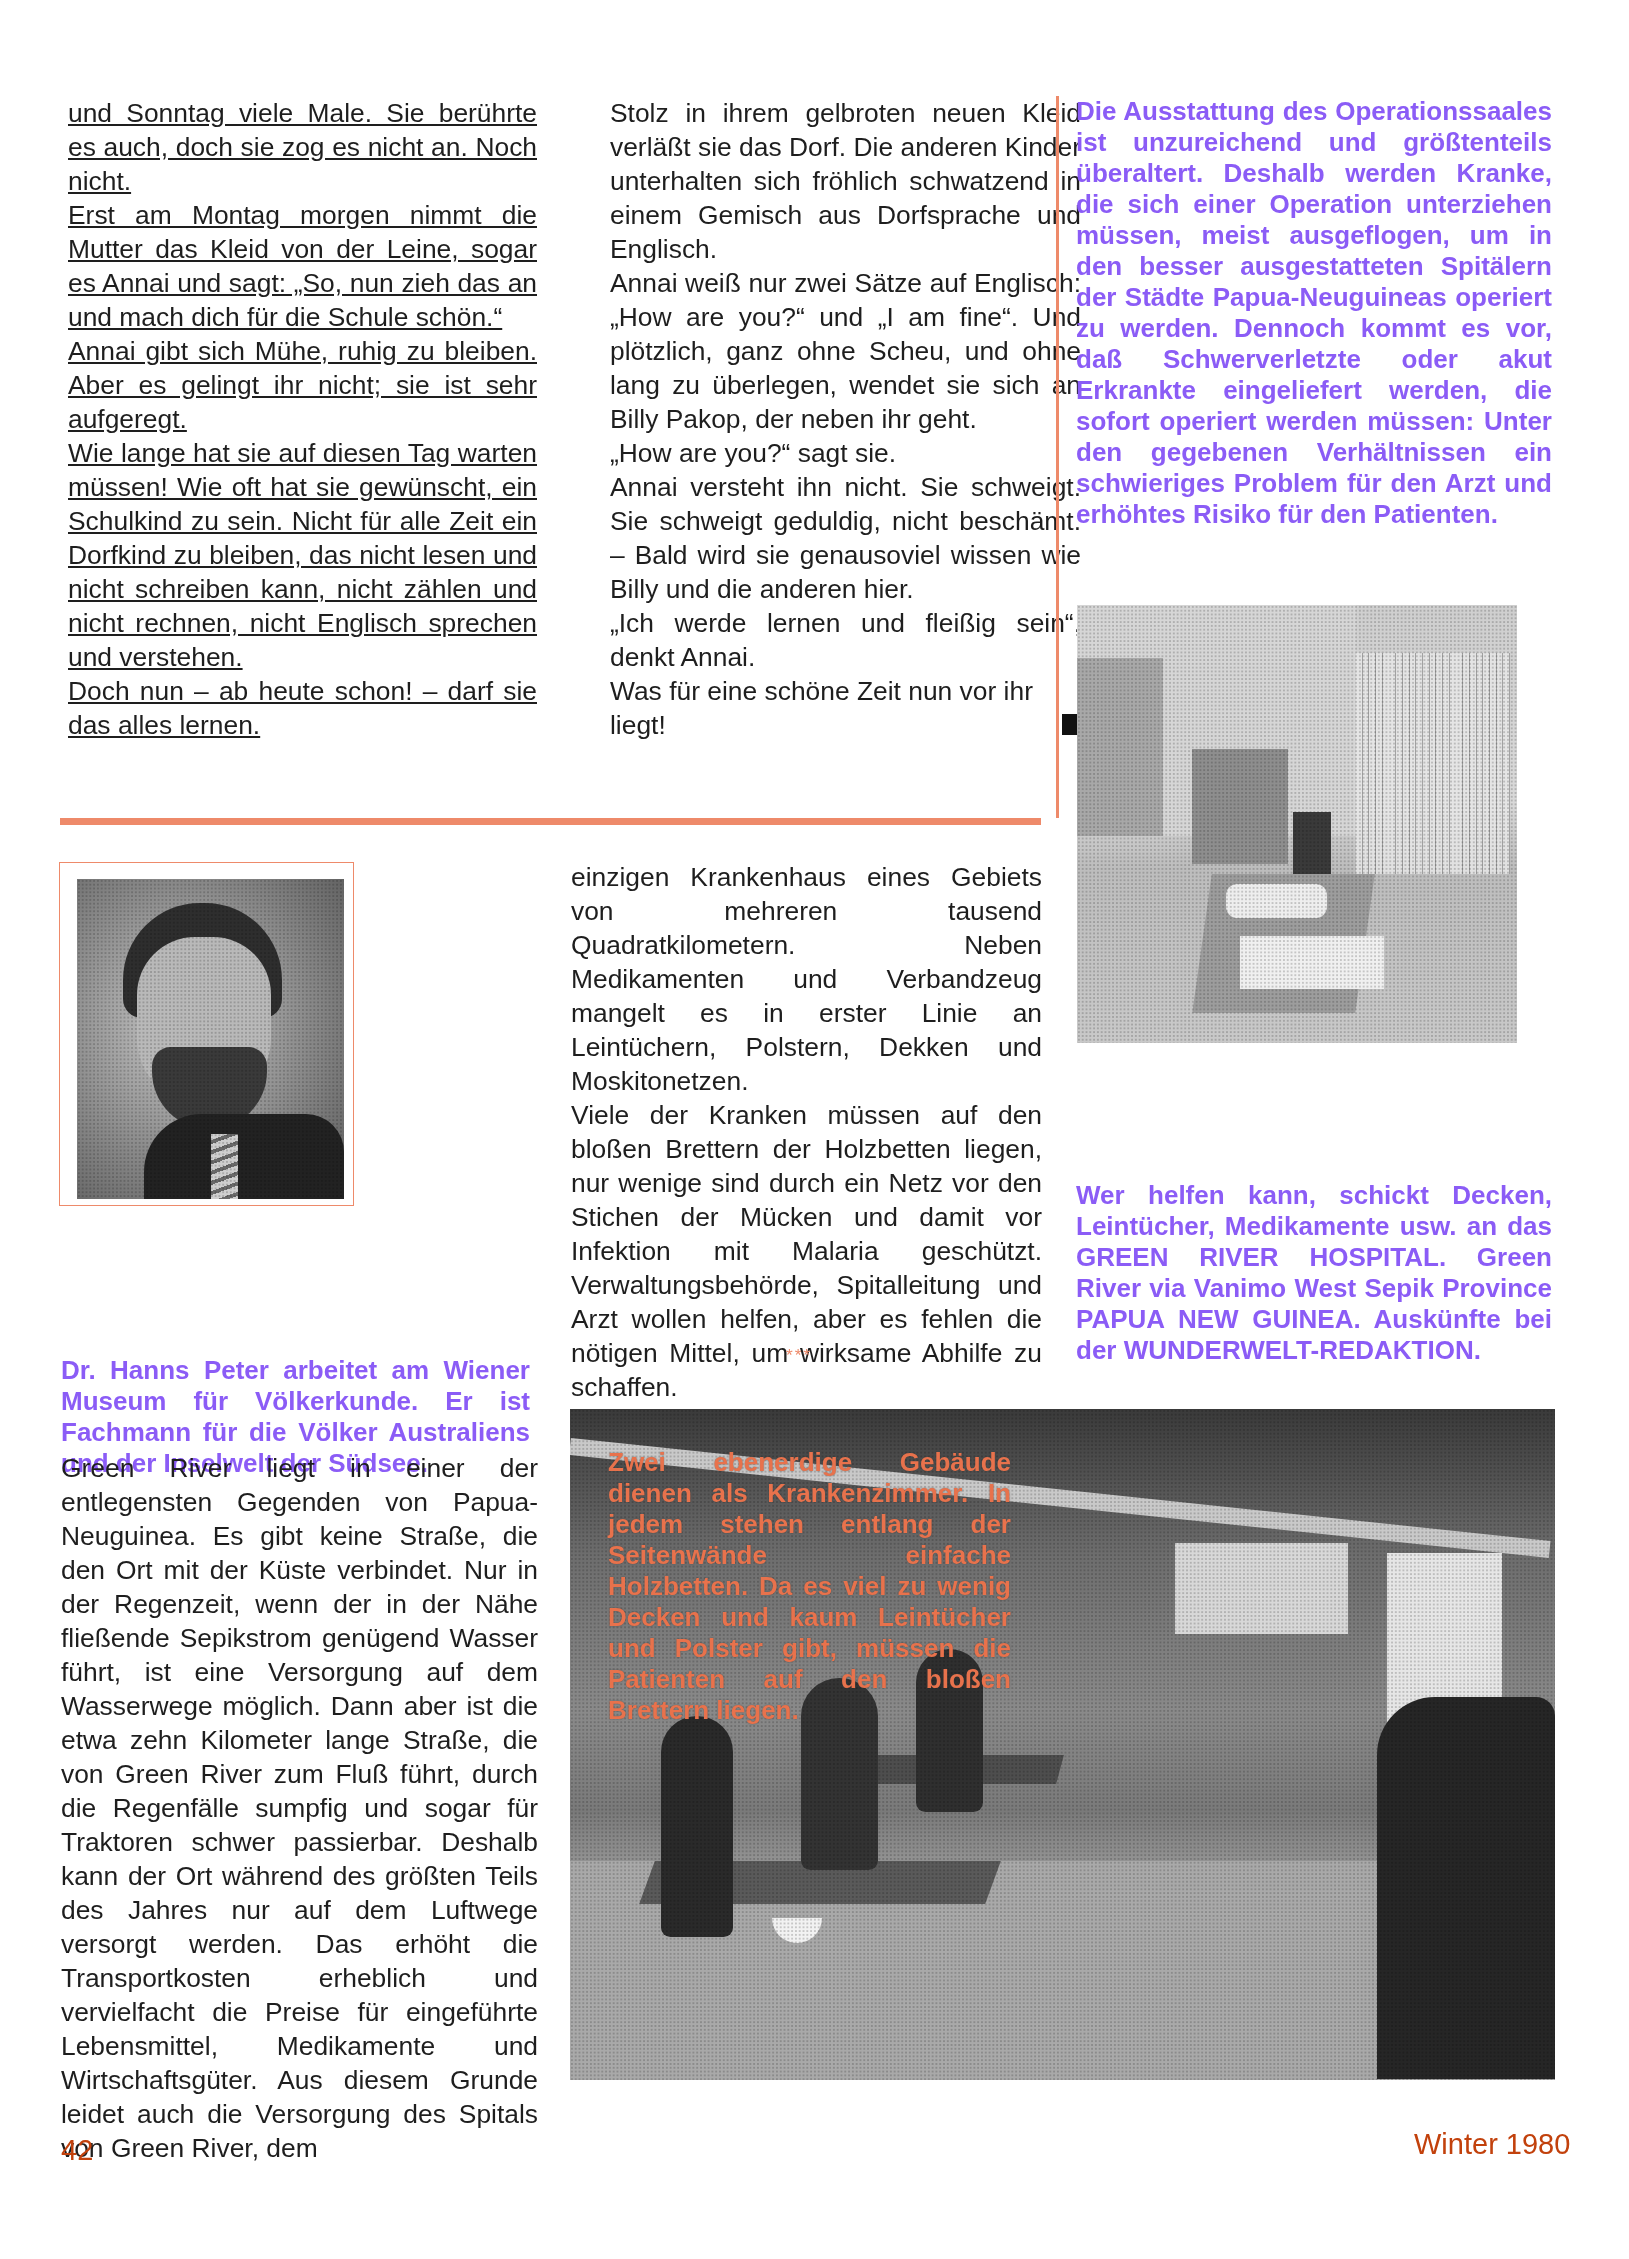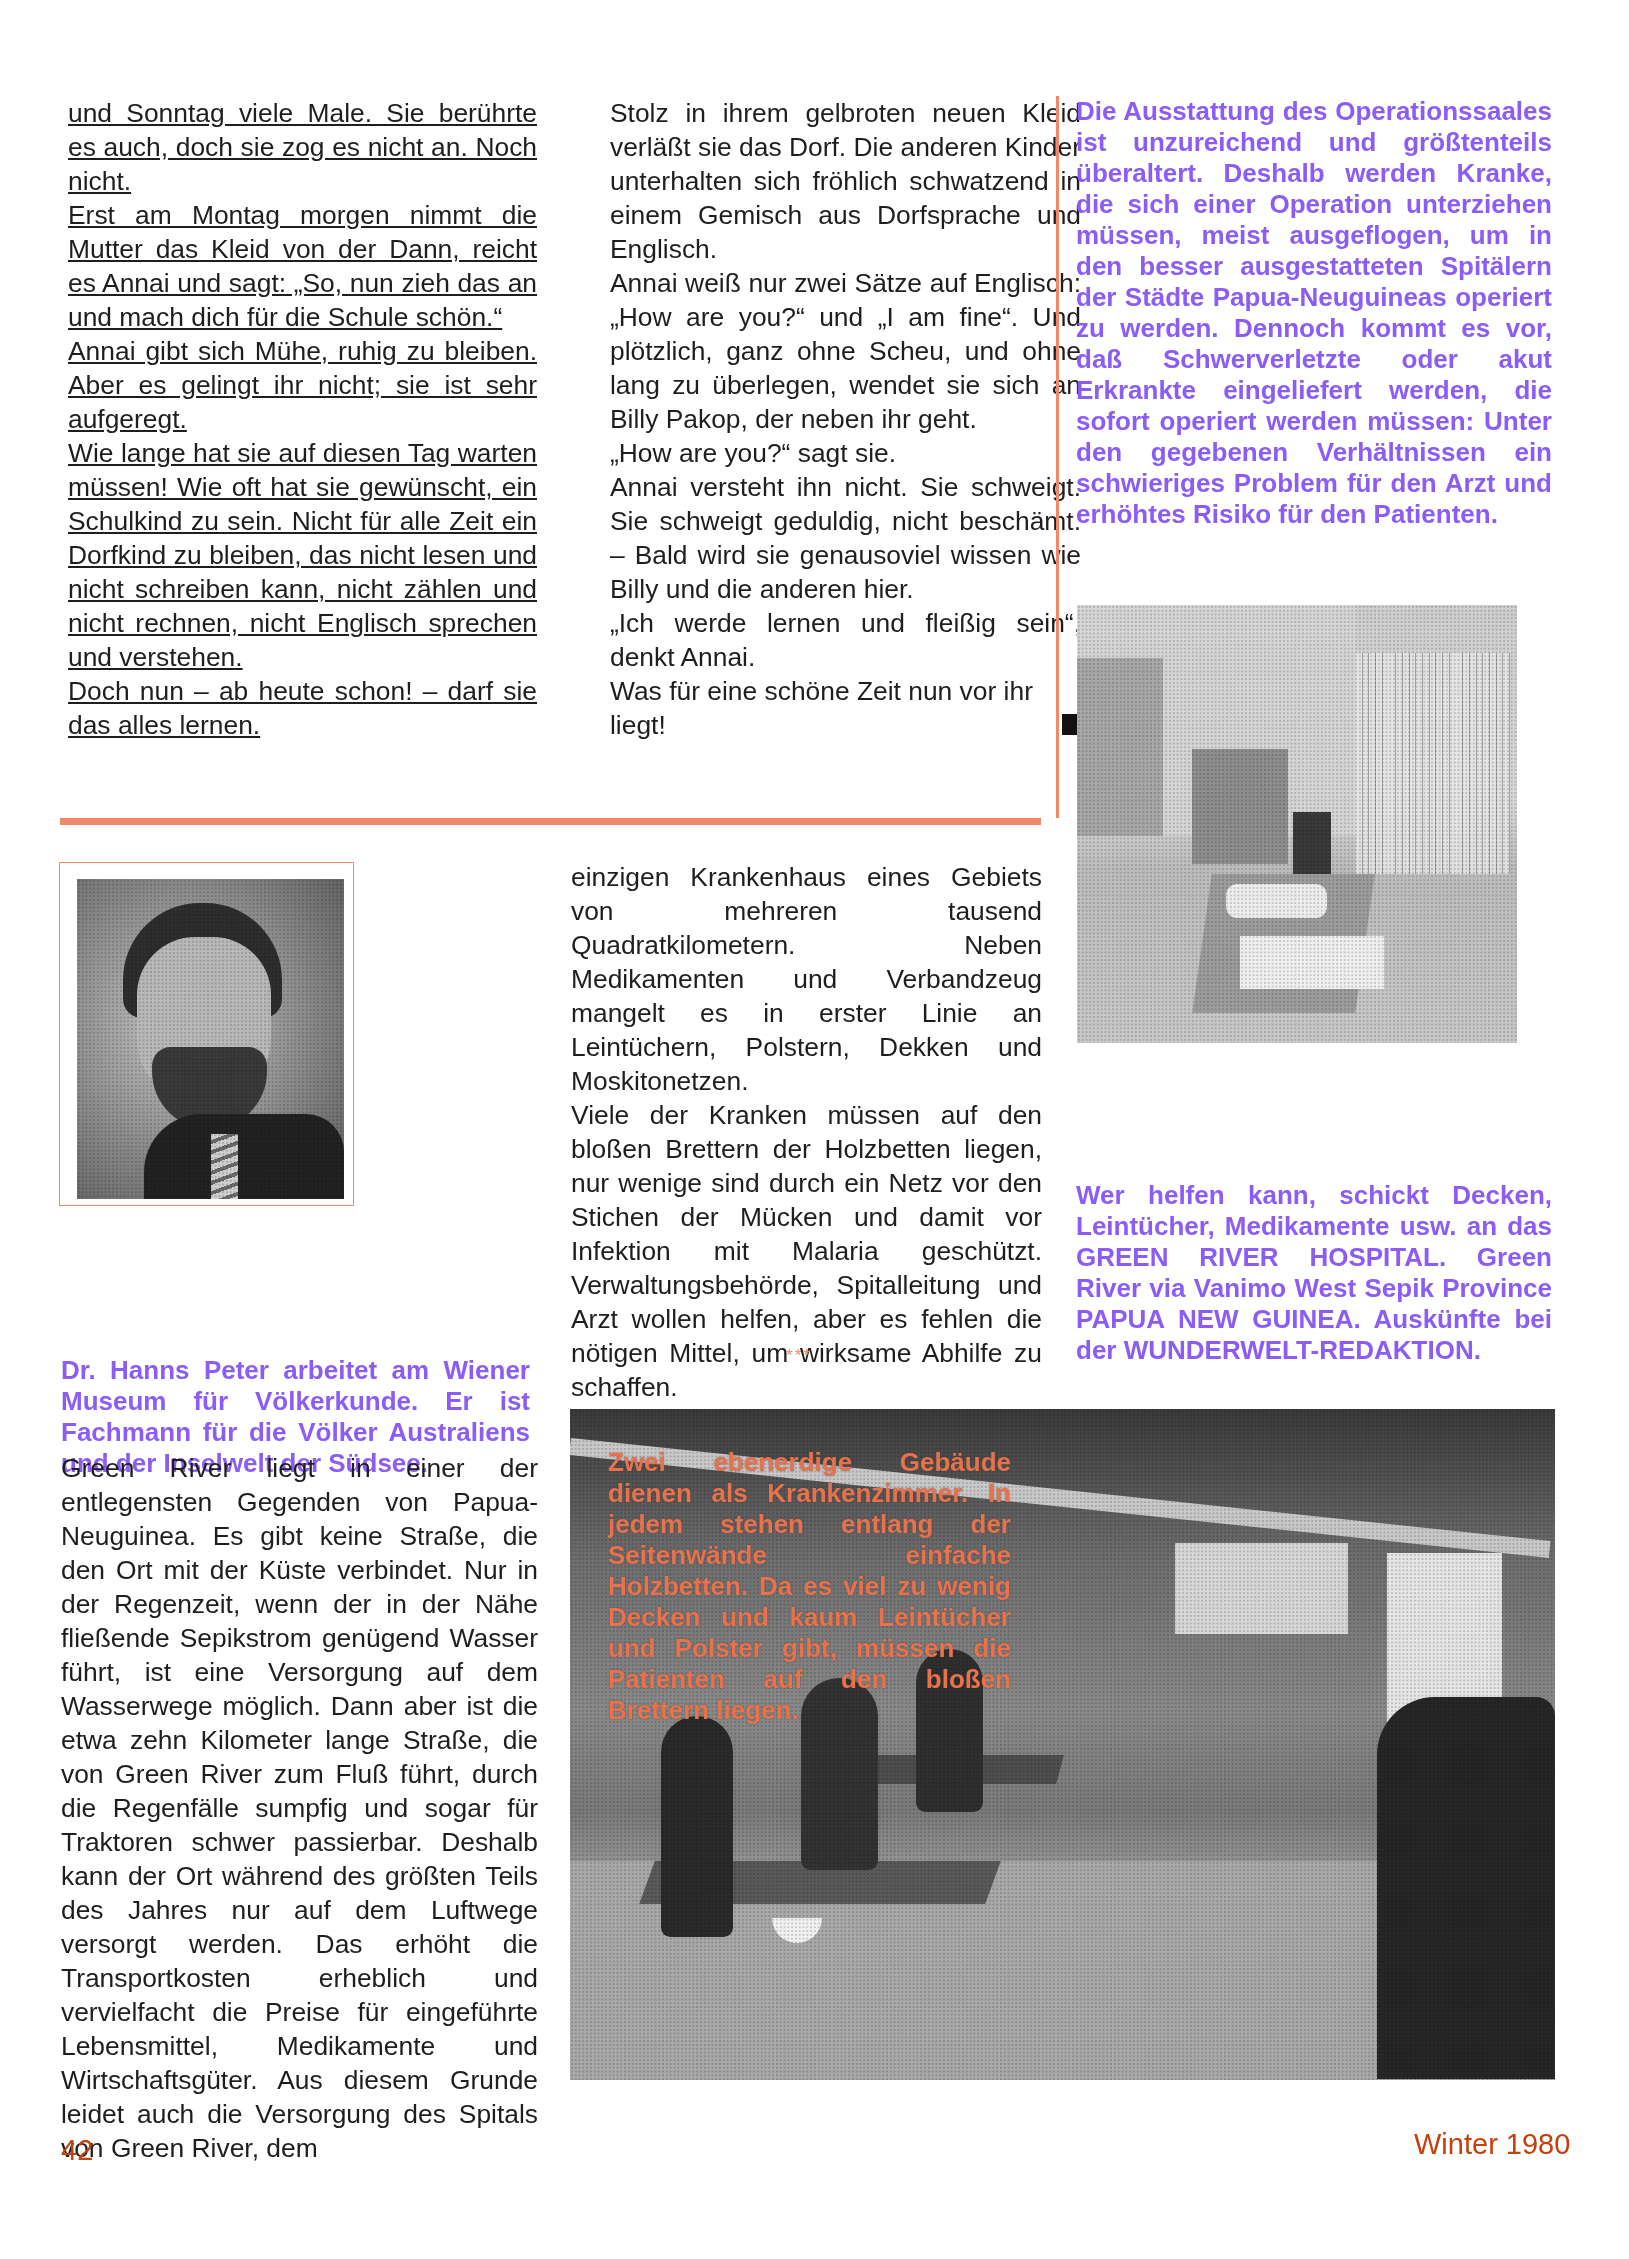--- a/index.html
+++ b/index.html
@@ -37,21 +37,21 @@
     font-size: 26px; line-height: 31px; text-align: justify;
     text-shadow: 0 0 1.9px rgba(60,60,60,0.6);
     margin: 0;
   }
 </style>
 </head>
 <body>
 
 <div class="col" style="left:68px; top:96px; width:469px;text-decoration:underline;">
   <p class="para">und Sonntag viele Male. Sie berührte es auch, doch sie zog es nicht an. Noch nicht.</p>
-  <p class="para">Erst am Montag morgen nimmt die Mutter das Kleid von der Dann, reicht es Annai und sagt: „So, nun zieh das an und mach dich für die Schule schön.“</p>
+  <p class="para">Erst am Montag morgen nimmt die Mutter das Kleid von der Leine, sogar es Annai und sagt: „So, nun zieh das an und mach dich für die Schule schön.“</p>
   <p class="para">Annai gibt sich Mühe, ruhig zu bleiben. Aber es gelingt ihr nicht; sie ist sehr aufgeregt.</p>
   <p class="para">Wie lange hat sie auf diesen Tag warten müssen! Wie oft hat sie gewünscht, ein Schulkind zu sein. Nicht für alle Zeit ein Dorfkind zu bleiben, das nicht lesen und nicht schreiben kann, nicht zählen und nicht rechnen, nicht Englisch sprechen und verstehen.</p>
   <p class="para">Doch nun – ab heute schon! – darf sie das alles lernen.</p>
 </div>
 
 <div class="col" style="left:569px; top:96px; width:471px;margin-left:41px;">
   <p class="para">Stolz in ihrem gelbroten neuen Kleid verläßt sie das Dorf. Die anderen Kinder unterhalten sich fröhlich schwatzend in einem Gemisch aus Dorfsprache und Englisch.</p>
   <p class="para">Annai weiß nur zwei Sätze auf Englisch: „How are you?“ und „I am fine“. Und plötzlich, ganz ohne Scheu, und ohne lang zu überlegen, wendet sie sich an Billy Pakop, der neben ihr geht.</p>
   <p class="para">„How are you?“ sagt sie.</p>
   <p class="para">Annai versteht ihn nicht. Sie schweigt. Sie schweigt geduldig, nicht beschämt. – Bald wird sie genausoviel wissen wie Billy und die anderen hier.</p>

